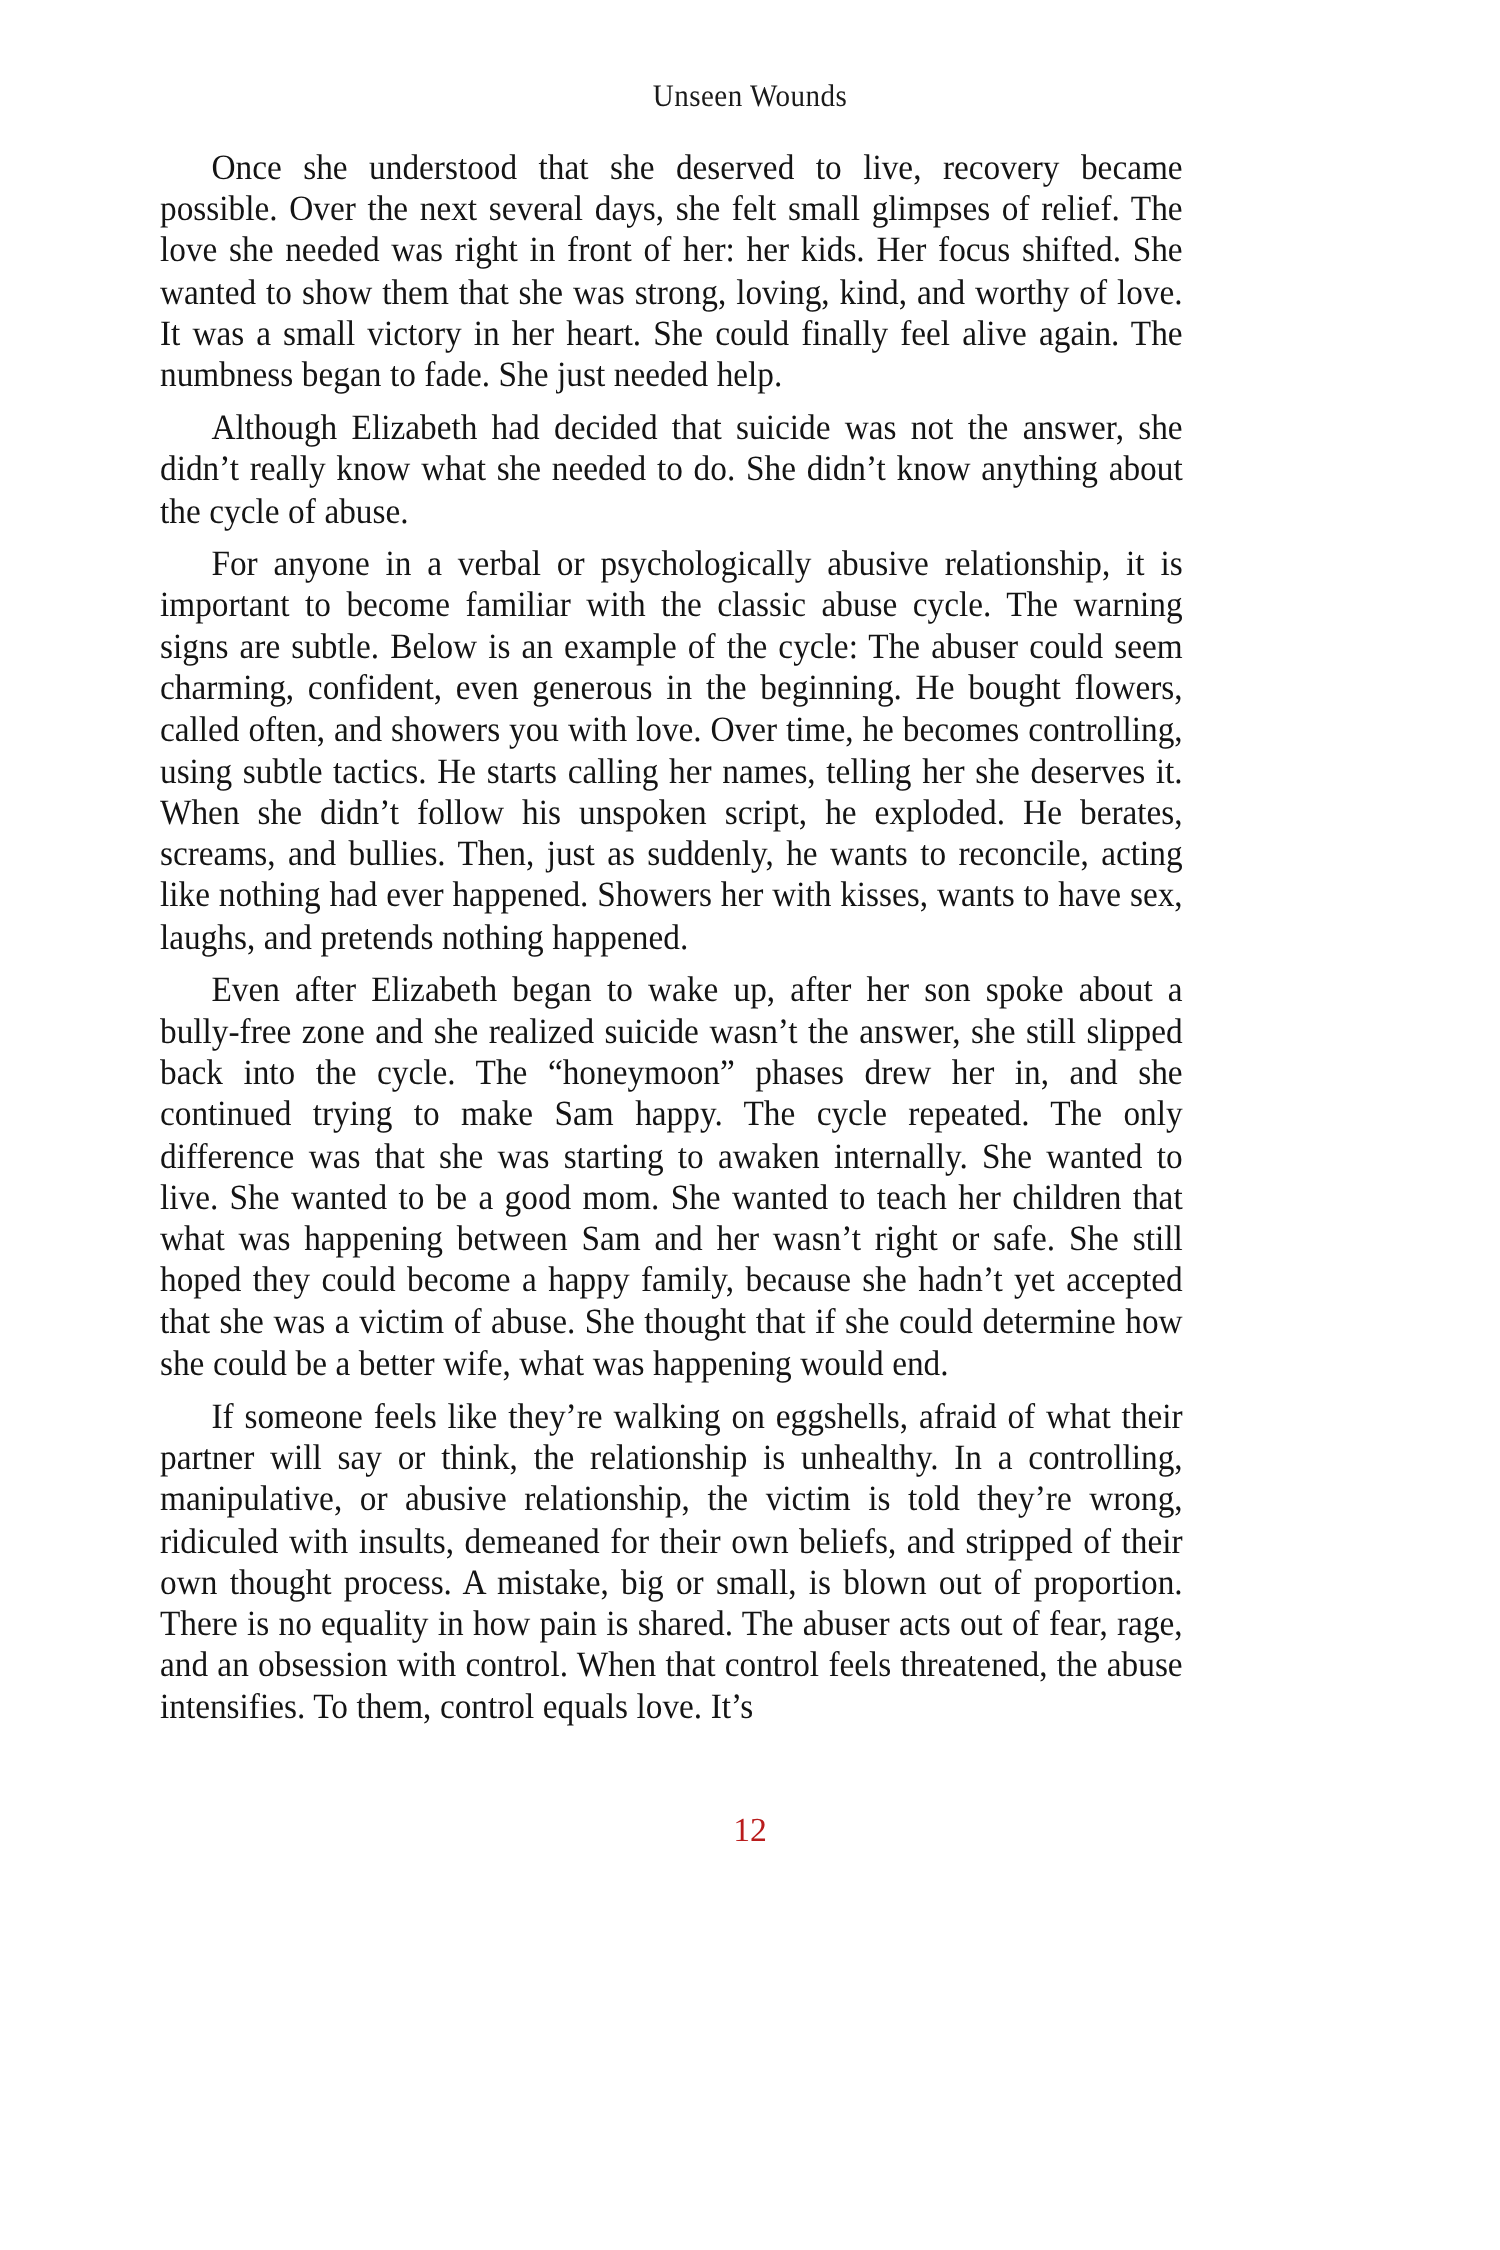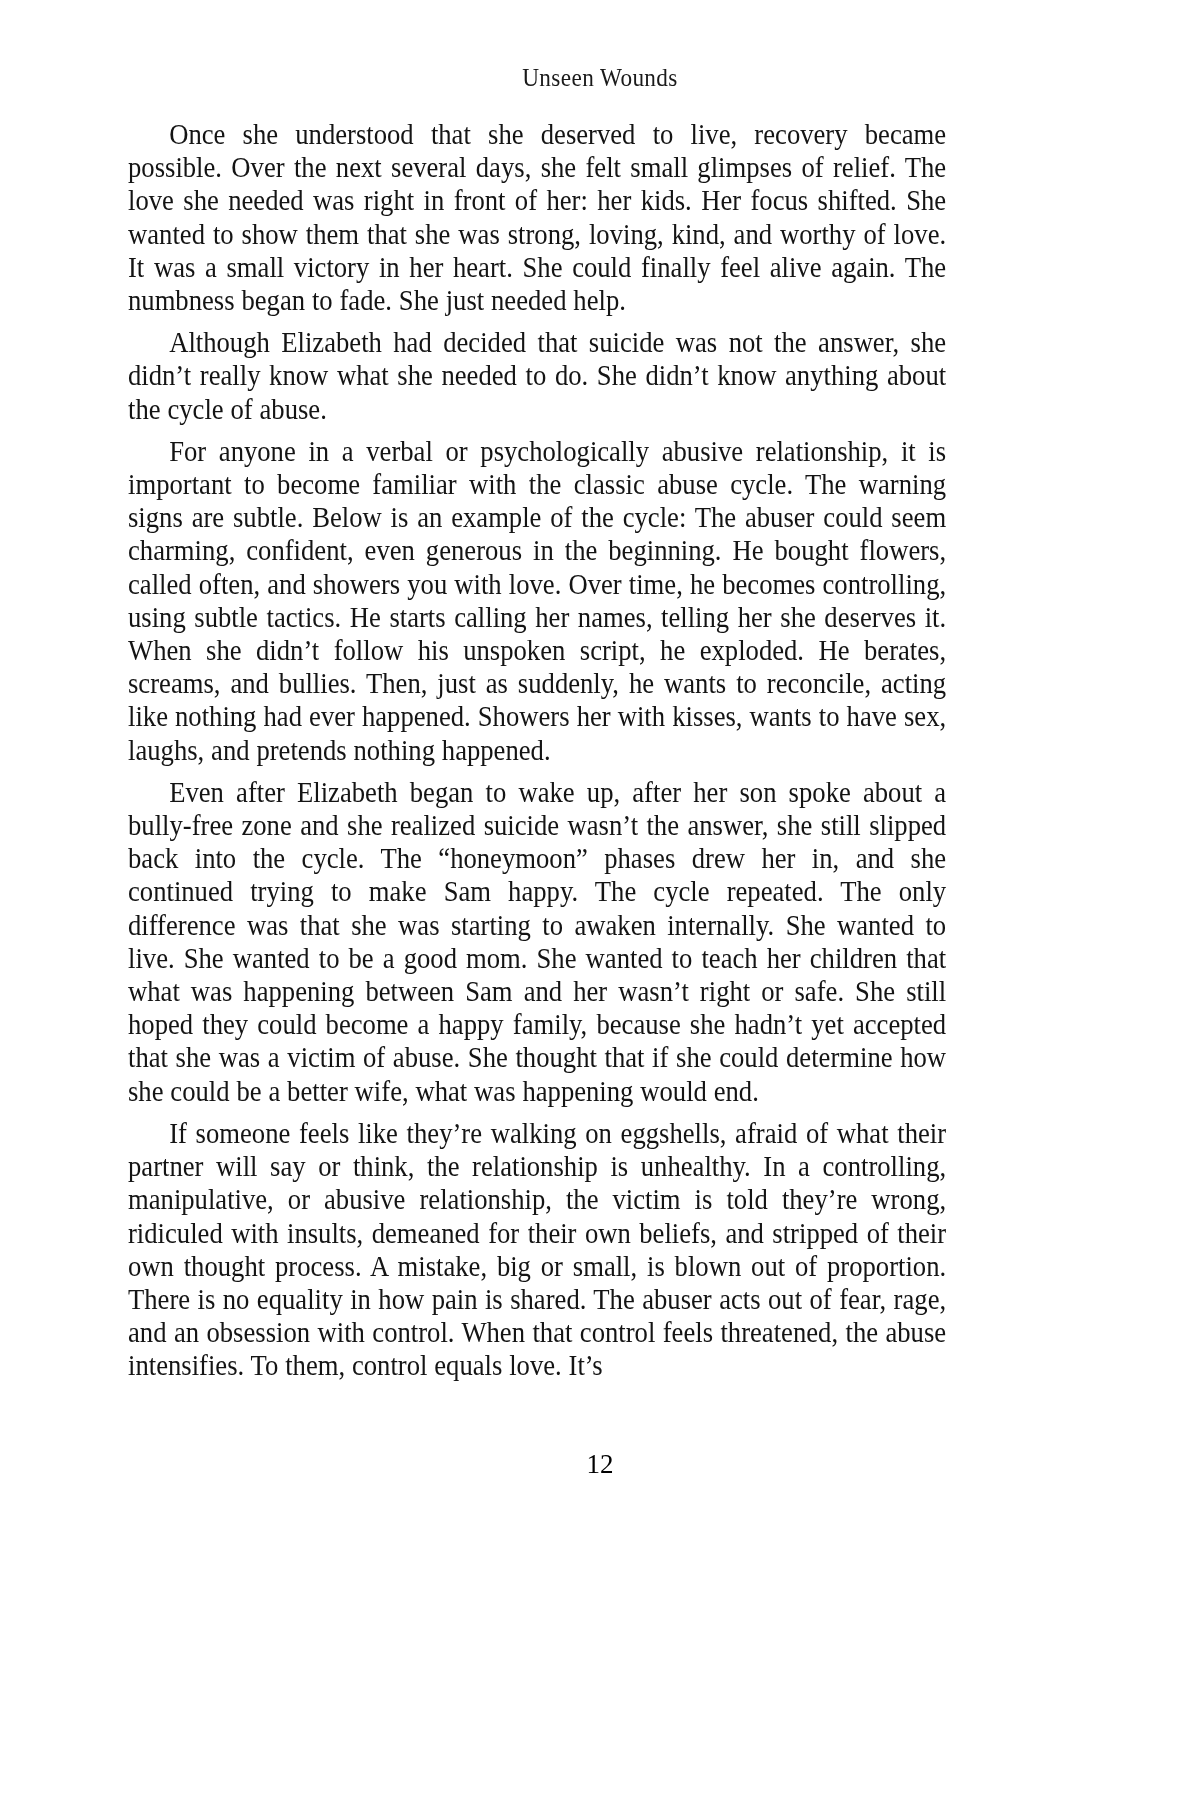--- a/index.html
+++ b/index.html
@@ -50,21 +50,21 @@
     word-spacing: 0.2px;
   }
   .para:last-child { margin-bottom: 0; }
   .page-number {
     position: absolute;
     bottom: 320px;
     left: 0;
     width: 1200px;
     text-align: center;
     font-size: 27px;
-    color: #000000;
+    color: #b91c1c;
   }
 </style>
 </head>
 <body>
 
 <div class="page">
 
   <div class="running-header">Unseen Wounds</div>
 
   <div class="body-col">

